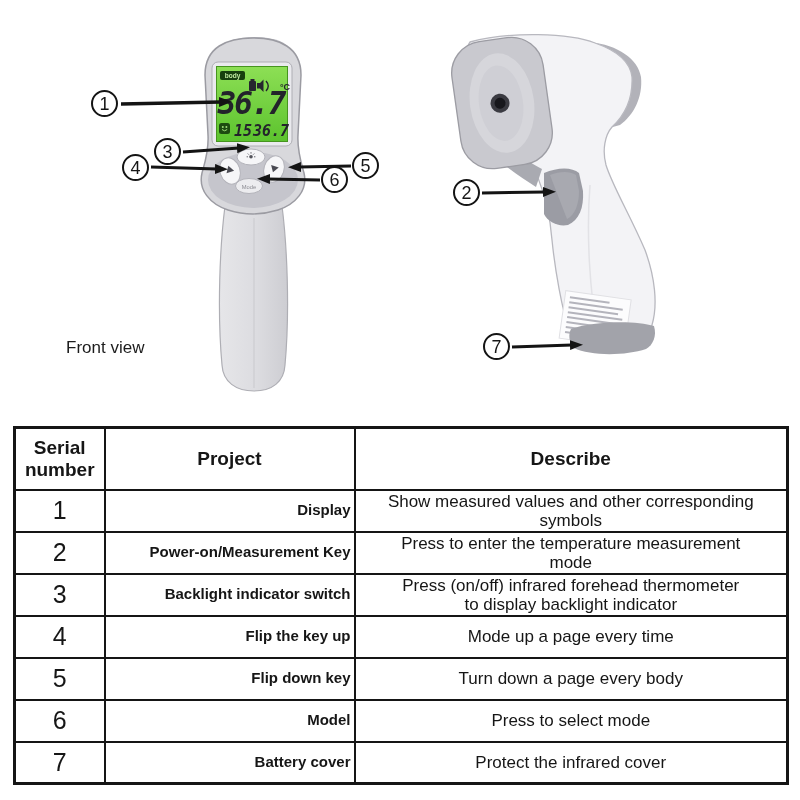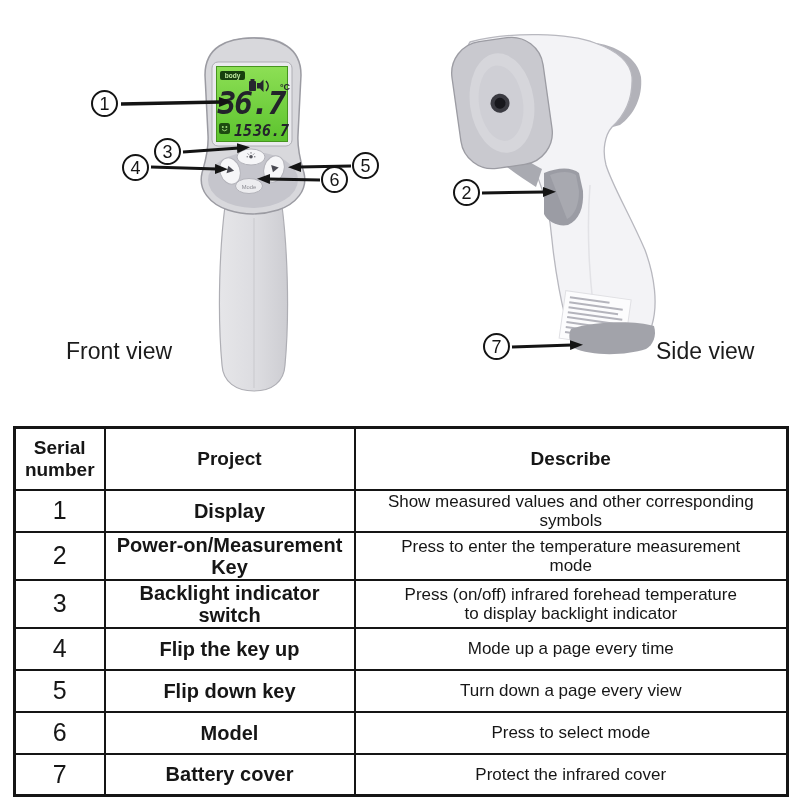--- a/index.html
+++ b/index.html
@@ -5,30 +5,30 @@
   html,body{margin:0;padding:0;background:#fff;}
   .canvas{position:relative;width:800px;height:800px;background:#ffffff;overflow:hidden;
           font-family:"Liberation Sans",sans-serif;color:#161616;}
   .figure{position:absolute;left:0;top:0;width:800px;height:415px;}
   .front-svg{position:absolute;left:150px;top:20px;}
   .side-svg{position:absolute;left:440px;top:15px;}
   .arrows{position:absolute;left:0;top:0;pointer-events:none;z-index:5;}
   .callout{position:absolute;width:27px;height:27px;border:2px solid #141414;border-radius:50%;
            box-sizing:border-box;display:flex;align-items:center;justify-content:center;
            font-size:18px;line-height:1;background:#fff;z-index:6;}
-  .view-label{position:absolute;font-size:23px;color:#1c1c1c;z-index:4;text-align:center;}
+  .view-label{position:absolute;font-size:17px;color:#1c1c1c;z-index:4;text-align:center;}
   .spec-table{position:absolute;left:13px;top:426px;width:773px;border-collapse:collapse;
               table-layout:fixed;z-index:3;}
   .spec-table,.spec-table th,.spec-table td{border:2px solid #151515;}
   .spec-table{border-width:3px;}
   .spec-table th{font-size:19px;font-weight:bold;text-align:center;vertical-align:middle;
                  padding:2px;line-height:1.15;}
   .spec-table td{text-align:center;vertical-align:middle;padding:1px 3px;}
   .spec-table td.num{font-size:25px;font-weight:normal;}
-  .spec-table td.proj{font-size:20px;font-weight:bold;line-height:1.1;}
+  .spec-table td.proj{font-size:15px;font-weight:bold;line-height:1.1;text-align:right;}
   .spec-table td.desc{font-size:17px;font-weight:normal;line-height:1.12;}
   .pre{white-space:pre-line;}
   .hdr-row{height:62px;}
   .data-row{height:42px;}
 </style>
 </head>
 <body>
 
 <div class="canvas">
   <div class="figure">
@@ -183,21 +183,20 @@
 
     <div class="callout" style="left:91px;top:90px">1</div>
     <div class="callout" style="left:453px;top:179px">2</div>
     <div class="callout" style="left:154px;top:138px">3</div>
     <div class="callout" style="left:122px;top:154px">4</div>
     <div class="callout" style="left:352px;top:152px">5</div>
     <div class="callout" style="left:321px;top:166px">6</div>
     <div class="callout" style="left:483px;top:333px">7</div>
 
     <div class="view-label" style="left:66px;top:338px">Front view</div>
-    <div class="view-label" style="left:656px;top:338px">Side view</div>
   </div>
 
   <table class="spec-table">
     <colgroup>
         <col style="width:90px">
         <col style="width:250px">
         <col style="width:433px">
       </colgroup>
     <tbody>
         <tr class="hdr-row">
@@ -214,32 +213,32 @@
     </tr>
     <tr class="data-row">
       <td class="num">2</td>
       <td class="proj">Power-on/Measurement Key</td>
       <td class="desc pre">Press to enter the temperature measurement
 mode</td>
     </tr>
     <tr class="data-row">
       <td class="num">3</td>
       <td class="proj">Backlight indicator switch</td>
-      <td class="desc pre">Press (on/off) infrared forehead temperature
+      <td class="desc pre">Press (on/off) infrared forehead thermometer
 to display backlight indicator</td>
     </tr>
     <tr class="data-row">
       <td class="num">4</td>
       <td class="proj">Flip the key up</td>
       <td class="desc pre">Mode up a page every time</td>
     </tr>
     <tr class="data-row">
       <td class="num">5</td>
       <td class="proj">Flip down key</td>
-      <td class="desc pre">Turn down a page every view</td>
+      <td class="desc pre">Turn down a page every body</td>
     </tr>
     <tr class="data-row">
       <td class="num">6</td>
       <td class="proj">Model</td>
       <td class="desc pre">Press to select mode</td>
     </tr>
     <tr class="data-row">
       <td class="num">7</td>
       <td class="proj">Battery cover</td>
       <td class="desc pre">Protect the infrared cover</td>

